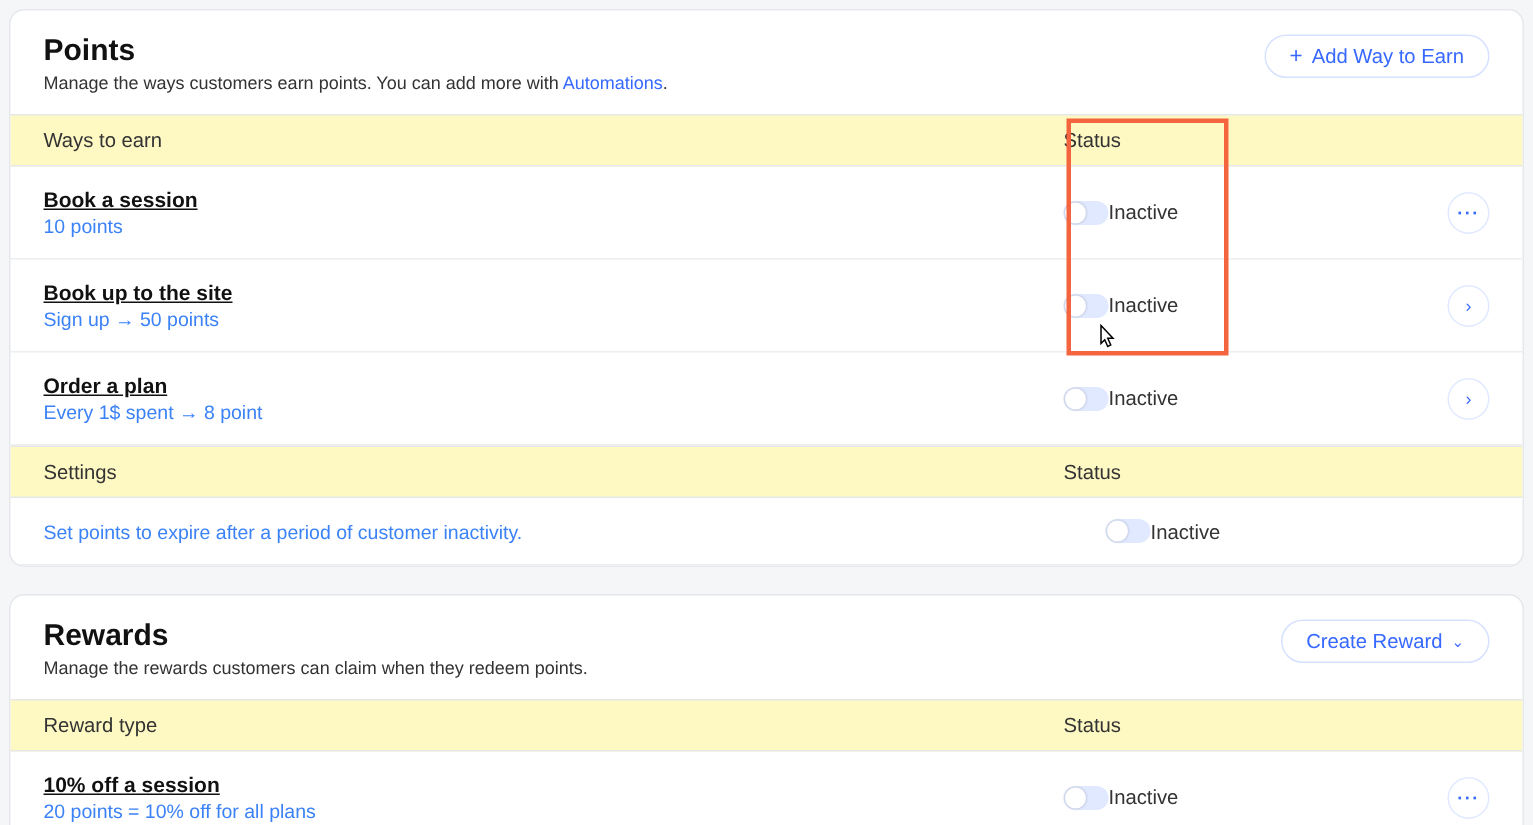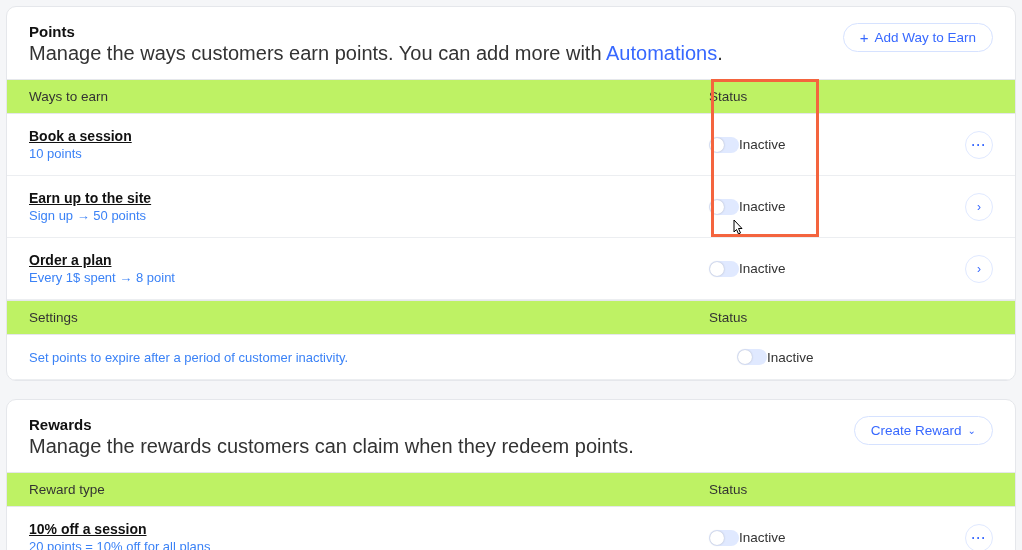--- a/index.html
+++ b/index.html
@@ -18,45 +18,45 @@
     overflow: hidden;
   }
   .card-header {
     display: flex;
     justify-content: space-between;
     align-items: flex-start;
     padding: 16px 22px 14px 22px;
   }
   .card-header .title {
     font-weight: 700;
-    font-size: 15px;
+    font-size: 20px;
     margin-bottom: 2px;
   }
   .card-header .subtitle {
-    font-size: 20px;
+    font-size: 12px;
     color: #333;
   }
   .card-header a.link { color: #3768ff; text-decoration: none; }
   .outline-btn {
     border: 1px solid #d6e2ff;
     background: #fff;
     color: #3768ff;
     border-radius: 18px;
     padding: 6px 16px;
     font-size: 13.5px;
     display: inline-flex;
     align-items: center;
     gap: 6px;
     cursor: pointer;
   }
   .outline-btn .plus { font-weight: 400; font-size: 15px; line-height: 1; }
   .outline-btn .chev { font-size: 10px; }
   .col-header {
     display: flex;
-    background: #bef264;
+    background: #fef9c3;
     border-top: 1px solid #e5e7eb;
     border-bottom: 1px solid #e5e7eb;
     padding: 9px 22px;
     font-size: 13.5px;
     color: #333;
   }
   .col-header .left { flex: 0 0 680px; }
   .col-header .mid { flex: 1; }
   .row {
     display: flex;
@@ -173,21 +173,21 @@
     </div>
     <div class="cursor">
       <svg width="18" height="20" viewBox="0 0 18 20">
           <path d="M6 1 L6 13 L8.5 10.5 L10.5 15 L12.5 14 L10.5 9.5 L14 9.5 Z" fill="#fff" stroke="#000" stroke-width="1"></path>
         </svg>
     </div>
   </div>
 
   <div class="row">
     <div class="left">
-      <div class="rtitle">Earn up to the site</div>
+      <div class="rtitle">Book up to the site</div>
       <div class="rsub">Sign up → 50 points</div>
     </div>
     <div class="mid">
       <div class="toggle"></div>
       <span class="status-text">Inactive</span>
     </div>
     <div class="right">
       <div class="icon-circle">
         <span>›</span>
       </div>

